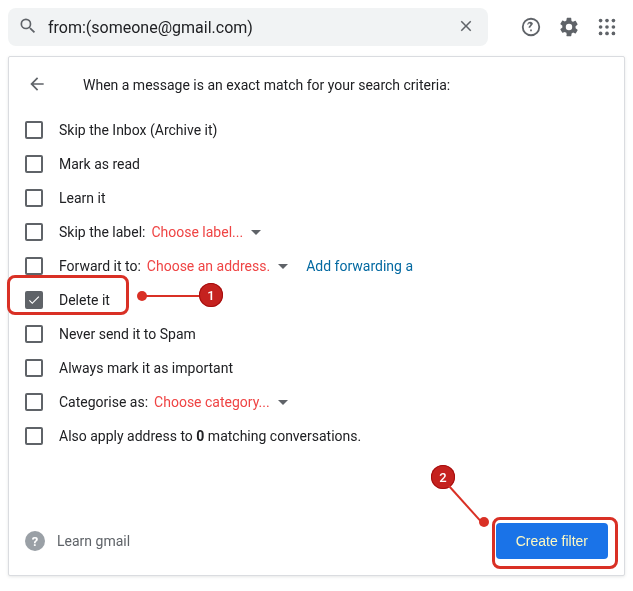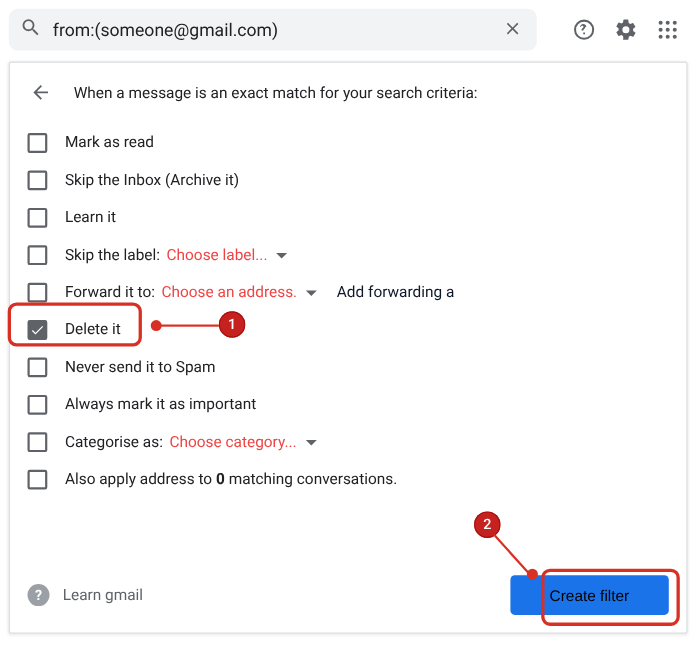--- a/index.html
+++ b/index.html
@@ -7,36 +7,36 @@
     .topbar { display: flex; align-items: center; padding: 8px 8px 6px 8px; gap: 8px; }
     .search-box { display: flex; align-items: center; background: #f1f3f4; border-radius: 8px; padding: 6px 10px; flex: 0 0 auto; width: 480px; height: 38px; gap: 10px; }
     .search-icon-svg { width: 20px; height: 20px; fill: #5f6368; }
     .search-text { font-size: 16px; color: #202124; flex: 1; }
     .clear-btn { width: 24px; height: 24px; border: none; background: none; cursor: pointer; display: flex; align-items: center; justify-content: center; }
     .clear-btn svg { width: 18px; height: 18px; fill: #5f6368; }
     .top-icons { margin-left: auto; display: flex; align-items: center; gap: 14px; padding-right: 6px; }
     .top-icon { width: 24px; height: 24px; display: flex; align-items: center; justify-content: center; cursor: pointer; }
     .top-icon svg { width: 22px; height: 22px; fill: #5f6368; }
     .panel { margin: 4px 8px 8px 8px; border: 1px solid #dadce0; border-radius: 2px; box-shadow: 0 1px 3px rgba(60,64,67,0.12); background: #fff; padding: 16px 16px 18px 16px; height: 520px; position: relative; }
-    .panel-header { display: flex; align-items: center; gap: 18px; margin-bottom: 16px; }
+    .panel-header { display: flex; align-items: center; gap: 34px; margin-bottom: 16px; }
     .back-btn { width: 24px; height: 24px; border: none; background: none; cursor: pointer; display: flex; align-items: center; justify-content: center; }
     .back-btn svg { width: 20px; height: 20px; fill: #5f6368; }
     .header-text { color: #202124; font-size: 14px; }
     .row { display: flex; align-items: center; min-height: 34px; padding: 2px 0; }
     .cb { width: 18px; height: 18px; border: 2px solid #5f6368; border-radius: 2px; margin-right: 16px; display: flex; align-items: center; justify-content: center; cursor: pointer; flex-shrink: 0; background: #fff; }
     .cb.checked { background: #5f6368; border-color: #5f6368; }
     .cb.checked svg { width: 14px; height: 14px; fill: #fff; }
     .row-label { color: #202124; }
     .dd { color: #ef4444; margin-left: 6px; display: inline-flex; align-items: center; cursor: pointer; }
     .dd-caret { width: 0; height: 0; border-left: 5px solid transparent; border-right: 5px solid transparent; border-top: 5px solid #5f6368; margin-left: 8px; }
-    .link-blue { color: #0f172a; margin-left: 18px; cursor: pointer; }
+    .link-blue { color: #0369a1; margin-left: 18px; cursor: pointer; }
     .footer { position: absolute; bottom: 16px; left: 16px; right: 16px; display: flex; align-items: center; }
     .learn { display: flex; align-items: center; gap: 12px; color: #5f6368; cursor: pointer; }
     .learn-icon { width: 20px; height: 20px; border-radius: 50%; background: #9aa0a6; color: #fff; display: flex; align-items: center; justify-content: center; font-size: 13px; font-weight: bold; }
-    .create-btn { margin-left: auto; background: #1a73e8; color: #000000; border: none; border-radius: 4px; padding: 10px 36px; font-size: 14px; font-weight: 500; cursor: pointer; }
+    .create-btn { margin-left: auto; background: #1a73e8; color: #fef9c3; border: none; border-radius: 4px; padding: 10px 20px; font-size: 14px; font-weight: 500; cursor: pointer; }
     
     .anno-box { position: absolute; border: 3px solid #d93025; border-radius: 8px; pointer-events: none; }
     .anno-box-1 { top: 134px; left: -2px; width: 122px; height: 40px; }
     .anno-box-2 { bottom: 6px; right: 6px; width: 126px; height: 52px; }
     .anno-badge { position: absolute; width: 24px; height: 24px; border-radius: 50%; background: #c5221f; color: #fff; display: flex; align-items: center; justify-content: center; font-size: 13px; font-weight: 500; pointer-events: none; box-shadow: 0 0 0 1px #a50e0e inset; }
     .anno-line { position: absolute; height: 2px; background: #d93025; pointer-events: none; transform-origin: left center; }
     .anno-dot { position: absolute; width: 10px; height: 10px; border-radius: 50%; background: #d93025; pointer-events: none; }
   </style>
 </head>
 <body>
@@ -91,26 +91,26 @@
         <svg viewBox="0 0 24 24">
             <path d="M20 11H7.83l5.59-5.59L12 4l-8 8 8 8 1.41-1.41L7.83 13H20z"></path>
           </svg>
       </span>
     </button>
     <span class="header-text">When a message is an exact match for your search criteria:</span>
   </div>
 
   <div class="row">
     <span class="cb"></span>
-    <span class="row-label">Mark as read</span>
+    <span class="row-label">Skip the Inbox (Archive it)</span>
   </div>
 
   <div class="row">
     <span class="cb"></span>
-    <span class="row-label">Skip the Inbox (Archive it)</span>
+    <span class="row-label">Mark as read</span>
   </div>
 
   <div class="row">
     <span class="cb"></span>
     <span class="row-label">Learn it</span>
   </div>
 
   <div class="row">
     <span class="cb"></span>
     <span class="row-label">Skip the label:</span>

